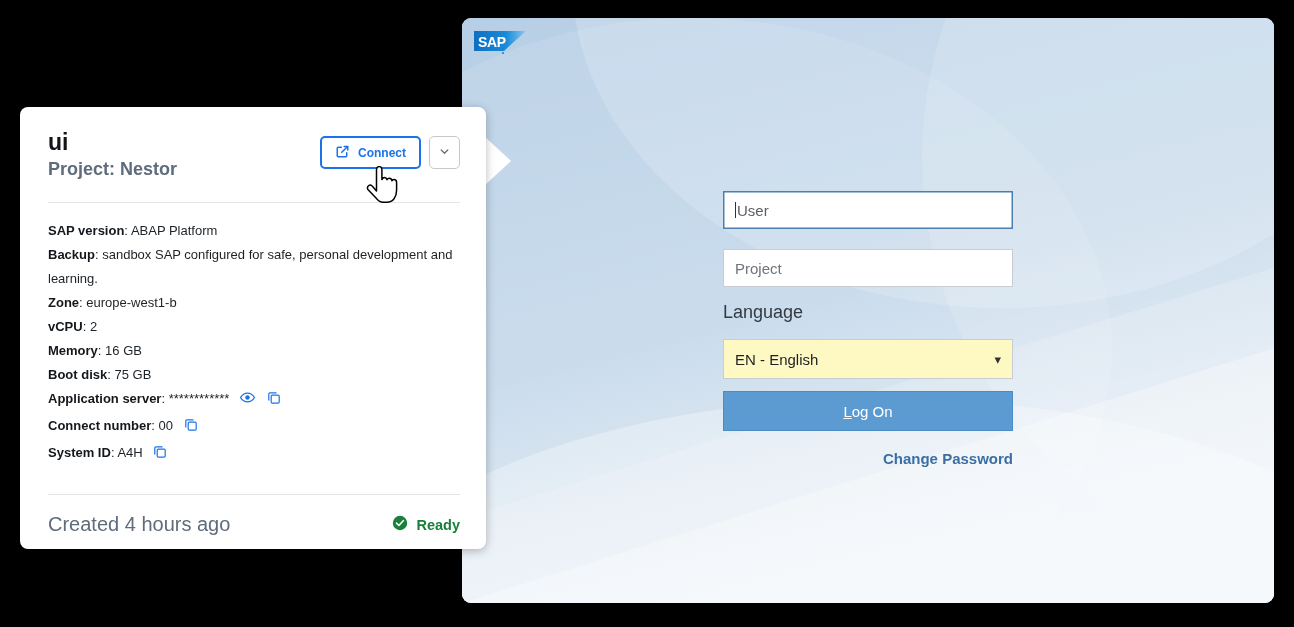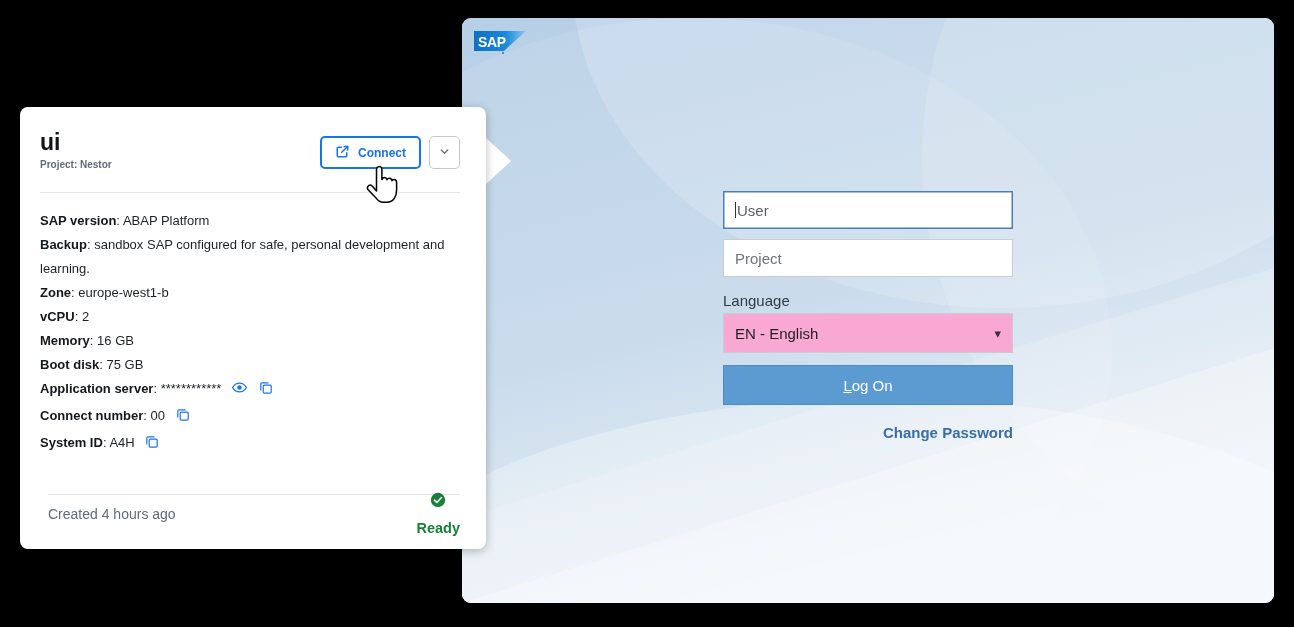--- a/index.html
+++ b/index.html
@@ -49,29 +49,29 @@
     box-shadow: 0 0 0 0.5px #4a7fb0 inset;
     color: #5a5f64;
   }
   .field .caret {
     display: inline-block;
     width: 1px; height: 16px;
     background: #333;
     margin-right: 1px;
     vertical-align: middle;
   }
-  .field-user { margin-bottom: 10px; }
+  .field-user { margin-bottom: 20px; }
   .lang-label {
-    margin-top: 15px; margin-bottom: 4px;
-    font-size: 15px; color: #333a40;
+    margin-top: 15px; margin-bottom: 16px;
+    font-size: 18px; color: #333a40;
   }
   .select-box {
     position: relative;
     width: 290px; height: 40px;
-    background: #f9a8d4;
+    background: #fef9c3;
     border: 1px solid #c8cdd3;
     display: flex; align-items: center;
     padding: 0 11px;
     font-size: 15px;
     color: #1d2124;
   }
   .select-box .chev {
     position: absolute; right: 11px; top: 50%;
     transform: translateY(-50%);
     font-size: 13px; color: #333;
@@ -107,27 +107,27 @@
     box-shadow: 0 2px 10px rgba(0,0,0,0.28);
   }
   .card-pointer {
     position: absolute;
     left: 485px; top: 137px;
     width: 0; height: 0;
     border-top: 24px solid transparent;
     border-bottom: 24px solid transparent;
     border-left: 26px solid #ffffff;
   }
-  .card-inner { padding: 22px 26px 0 20px; position: relative; }
+  .card-inner { padding: 22px 26px 0 28px; position: relative; }
   .card-head { display: flex; align-items: flex-start; justify-content: space-between; }
   .card-title {
     font-size: 23px; font-weight: bold; color: #111418;
     line-height: 1.15; margin: 0 0 4px 0;
   }
-  .card-sub { font-size: 10px; font-weight: bold; color: #5f6c7b; margin: 0; }
+  .card-sub { font-size: 18px; font-weight: bold; color: #5f6c7b; margin: 0; }
   .head-actions { display: flex; align-items: center; gap: 8px; padding-top: 7px; }
   .connect-btn {
     display: flex; align-items: center; gap: 8px;
     height: 33px; padding: 0 13px;
     border: 2px solid #1a73e8;
     border-radius: 5px;
     background: #ffffff;
     color: #1a73e8;
     font-size: 12px; font-weight: bold;
     cursor: pointer;
@@ -156,22 +156,22 @@
     cursor: pointer;
   }
   .card-footer-divider {
     position: absolute; left: 28px; right: 26px; bottom: 54px;
     height: 1px; background: #e3e6e9;
   }
   .card-footer {
     position: absolute; left: 28px; right: 26px; bottom: 13px;
     display: flex; align-items: center; justify-content: space-between;
   }
-  .created-text { font-size: 14px; color: #5f6c7b; }
-  .status { display: flex; align-items: center; gap: 8px; flex-direction: column; }
+  .created-text { font-size: 20px; color: #5f6c7b; }
+  .status { display: flex; align-items: center; gap: 8px; }
   .status-label { font-size: 14.5px; font-weight: bold; color: #188038; }
 
   
   .cursor {
     position: absolute;
     left: 366px; top: 166px;
     width: 32px; height: 40px;
     pointer-events: none;
   }
 </style>

